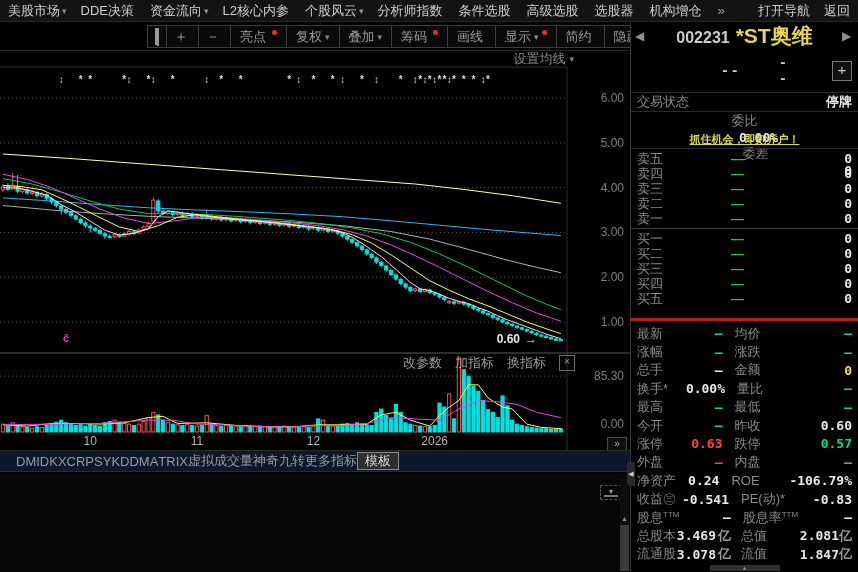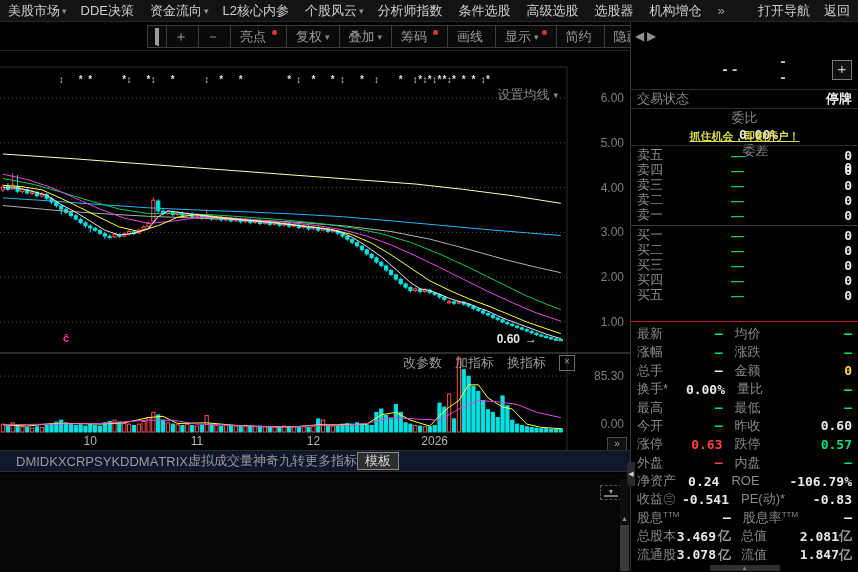--- a/index.html
+++ b/index.html
@@ -21,21 +21,21 @@
   .tbtn.sq{padding:0 7px;font-size:14px;}
   .tbtn .caret{font-size:9px;color:#8a8a8a;}
   .tbtn .dot{display:none;width:5px;height:5px;border-radius:50%;background:#e03131;margin-top:-9px;}
   .tbtn .dot.on{display:inline-block;}
   .lock-body{width:9px;height:7px;border:1px solid #9b9b9b;margin-top:4px;}
   .lock-shackle{width:6px;height:5px;border:1px solid #9b9b9b;border-bottom:none;border-radius:4px 4px 0 0;margin:0 auto;margin-bottom:-1px;transform:translateX(-2px);}
 
   
   .chart-wrap{position:absolute;left:0;top:50px;width:630px;height:400px;}
   #ksvg{position:absolute;left:0;top:0;}
-  .ma-setting{position:absolute;right:72px;top:0;color:#8a8a8a;font-size:13px;display:flex;align-items:center;gap:4px;margin-top:36px;}
+  .ma-setting{position:absolute;right:56px;top:0;color:#8a8a8a;font-size:13px;display:flex;align-items:center;gap:4px;}
   .ma-setting .caret{font-size:9px;}
   .vol-tools{position:absolute;left:403px;top:304px;display:flex;align-items:center;gap:13px;color:#9b9b9b;font-size:13px;}
   .vclose{width:14px;height:14px;border:1px solid #6e6e6e;color:#9b9b9b;font-size:10px;line-height:12px;text-align:center;}
   .vol-expand{position:absolute;right:3px;top:387px;width:18px;height:13px;border:1px solid #4a4a4a;color:#a8a8a8;font-size:10px;line-height:11px;text-align:center;background:#101010;}
   text{font-family:"Liberation Sans",sans-serif;}
   .grid{stroke:#4f4f4f;stroke-width:1;stroke-dasharray:1 3;}
   .sep{stroke:#585858;stroke-width:1;}
   .hair{stroke:#2e2e2e;stroke-width:1;}
   .axis{fill:#7e7e7e;font-size:12px;text-anchor:end;}
   .xaxis{fill:#b5b5b5;font-size:12px;}
@@ -71,21 +71,21 @@
   .sm-dash{position:absolute;left:148px;top:7px;color:#cfcfcf;font-size:13px;font-weight:bold;display:flex;flex-direction:column;gap:6px;line-height:10px;}
   .plus-btn{position:absolute;right:6px;top:10px;width:18px;height:18px;border:1px solid #7a7a7a;color:#c5c5c5;font-size:15px;line-height:16px;text-align:center;background:#111;}
   .rp-row{display:flex;align-items:center;padding:0 6px;font-size:13px;}
   .rp-status{height:19px;border-top:1px solid #2a2a2a;border-bottom:1px solid #2a2a2a;}
   .rp-weibi{height:19px;flex-direction:column;}
   .lab{color:#8a8a8a;}
   .num{font-family:"DejaVu Sans Mono","Liberation Mono",monospace;font-weight:bold;font-size:13px;}
   .w{color:#e8e8e8;}.y{color:#ffd83d;}.r{color:#ff4242;}.g{color:#00e07a;}
   .rp-link{height:21px;display:flex;align-items:center;justify-content:center;border-bottom:1px solid #2a2a2a;}
   .rp-link span{color:#dada50;font-size:11px;font-weight:bold;text-decoration:underline;}
-  .queue{border-bottom:1px solid #b91c1c;padding:2px 0 18px 0;}
+  .queue{border-bottom:3px solid #b91c1c;padding:2px 0 12px 0;}
   .q-row{display:flex;align-items:center;height:15px;padding:0 6px;font-size:13px;}
   .q-row .lab{width:46px;}
   .q-row .dash{flex:1;text-align:center;color:#12c45a;font-weight:bold;}
   .q-row .val{width:60px;text-align:right;}
   .q-div{height:1px;background:#3f3f3f;margin:2px 0;}
   .stats{flex:1;padding-top:3px;}
   .s-row{display:flex;align-items:center;height:18.4px;padding:0 6px;font-size:13px;}
   .s-row .l1,.s-row .l2{color:#8a8a8a;white-space:nowrap;}
   .s-row sup{font-size:8px;color:#8a8a8a;}
   .s-row .v1{flex:1;text-align:right;margin-right:10px;white-space:nowrap;}
@@ -670,20 +670,23 @@
       <div class="up">▲</div>
       <div class="thumb"></div>
     </div>
   </div>
 
   <div class="collapse-handle">◀</div>
 
   <div class="right-panel">
     <div class="rp-header">
       <span class="arrow">◀</span>
+      <span class="mid">
+        <span class="stock-code">002231</span><span class="stock-name">*ST奥维</span>
+      </span>
       <span class="arrow">▶</span>
     </div>
     <div class="rp-price">
       <span class="big-dash num">--</span>
       <span class="sm-dash num">
         <span>-</span>
         <span>-</span>
       </span>
       <div class="plus-btn">+</div>
     </div>

